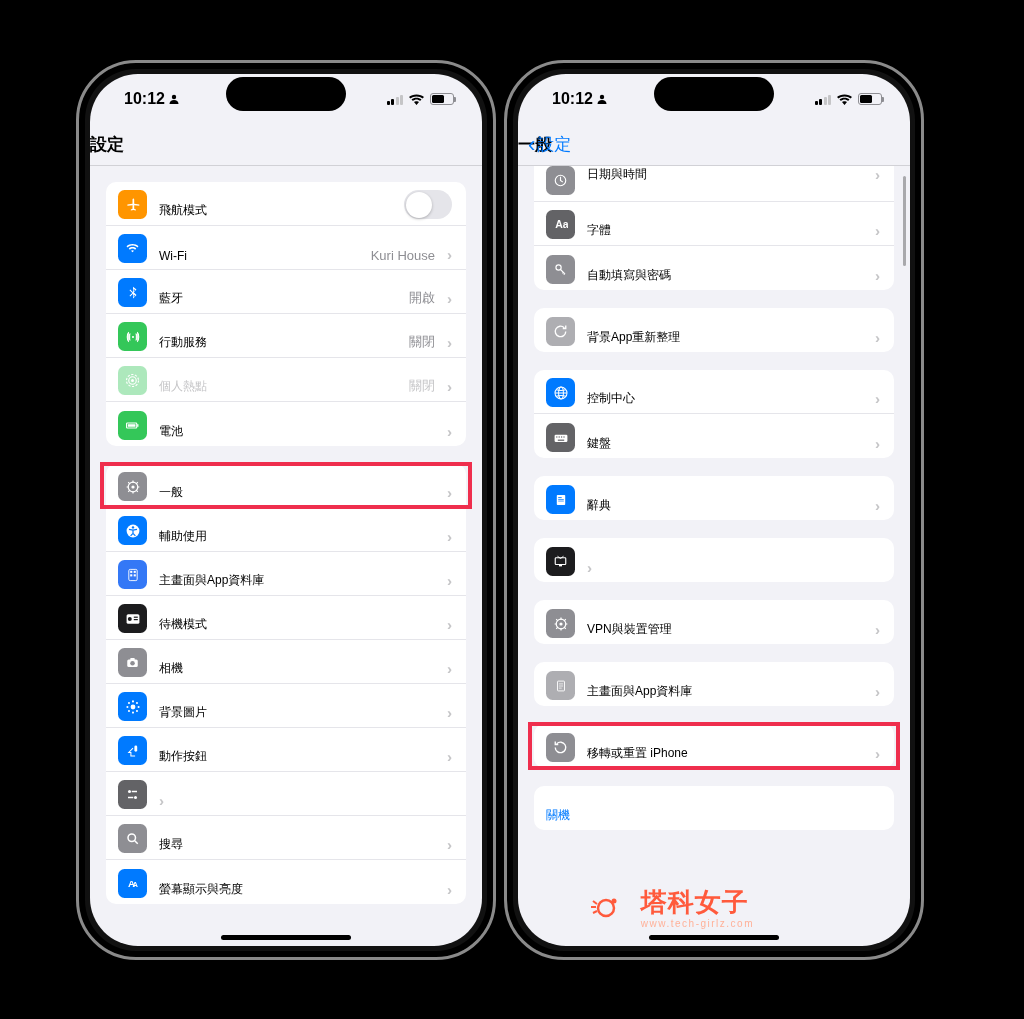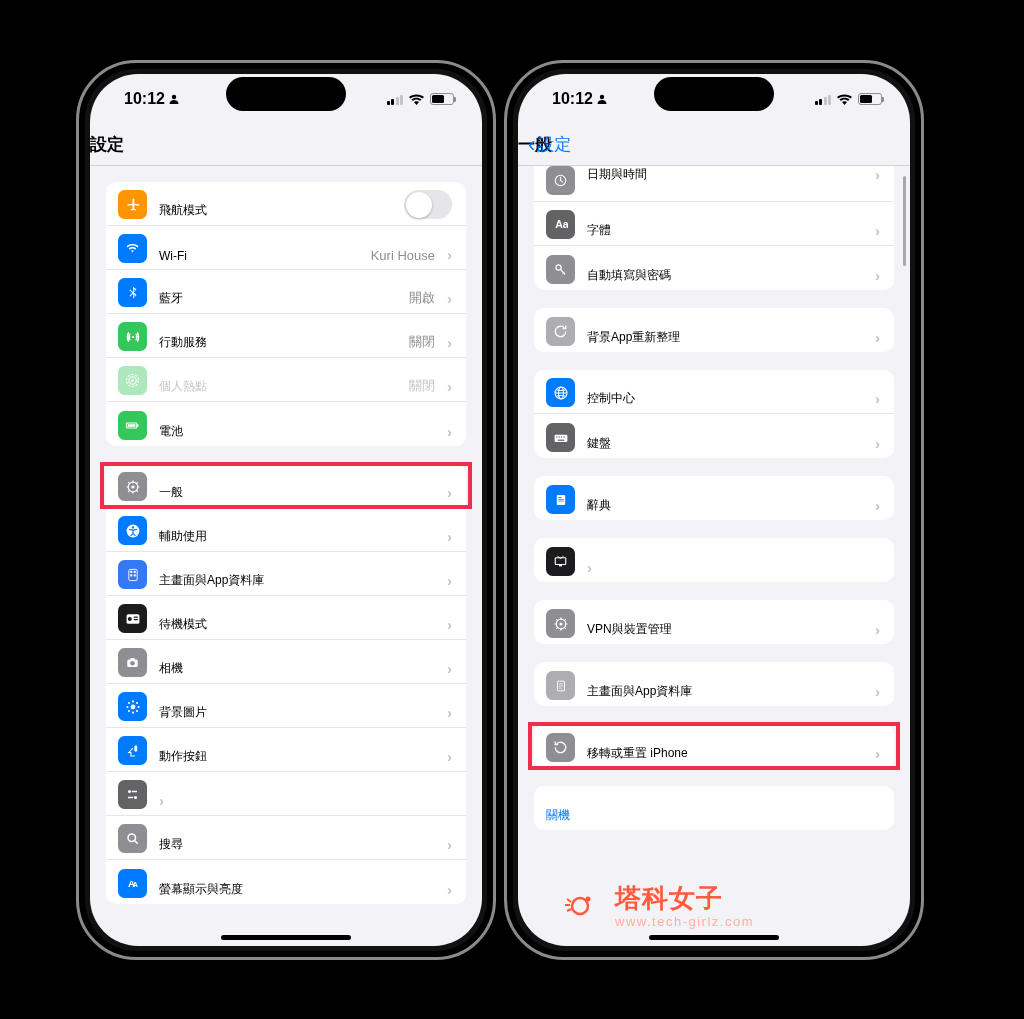--- a/index.html
+++ b/index.html
@@ -33,21 +33,21 @@
 .chev{color:#c5c5c7;font-size:15px;font-weight:600}
 .toggle{width:48px;height:29px;background:#e5e5ea;border-radius:15px;position:relative}
 .toggle::after{content:"";position:absolute;width:26px;height:26px;background:#fff;border-radius:50%;top:1.5px;left:1.5px;box-shadow:0 1px 3px rgba(0,0,0,.25)}
 .disabled .row-label,.disabled .row-detail{color:#c5c5c7}
 .disabled .row-icon{opacity:.4}
 .highlight{position:absolute;border:4px solid #ef2e4d;pointer-events:none;z-index:20}
 .shutdown{color:#007aff}
 .hbar{position:absolute;bottom:6px;left:50%;transform:translateX(-50%);width:130px;height:5px;background:#000;border-radius:3px}
 .watermark{position:absolute;right:270px;bottom:90px;display:flex;align-items:center;gap:20px;z-index:200}
 .wm-text-main{color:#ff5a3c;font-size:26px;font-weight:700;letter-spacing:1px}
-.wm-text-sub{color:#ffb199;font-size:13px;letter-spacing:1.5px;margin-top:-2px}
+.wm-text-sub{color:#ffb199;font-size:10px;letter-spacing:1.5px;margin-top:-2px}
 
 .ic-orange{background:#ff9500}.ic-blue{background:#007aff}.ic-green{background:#34c759}
 .ic-gray{background:#8e8e93}.ic-graylt{background:#aeaeb2}.ic-black{background:#1c1c1e}
 .ic-greenbat{background:#34c759}.ic-blue2{background:#3478f6}
 .ic-graydk{background:#636366}
 .scroll-ind{position:absolute;right:4px;top:10px;width:3px;height:90px;background:rgba(0,0,0,.3);border-radius:2px}
 </style>
 </head>
 <body>
 

